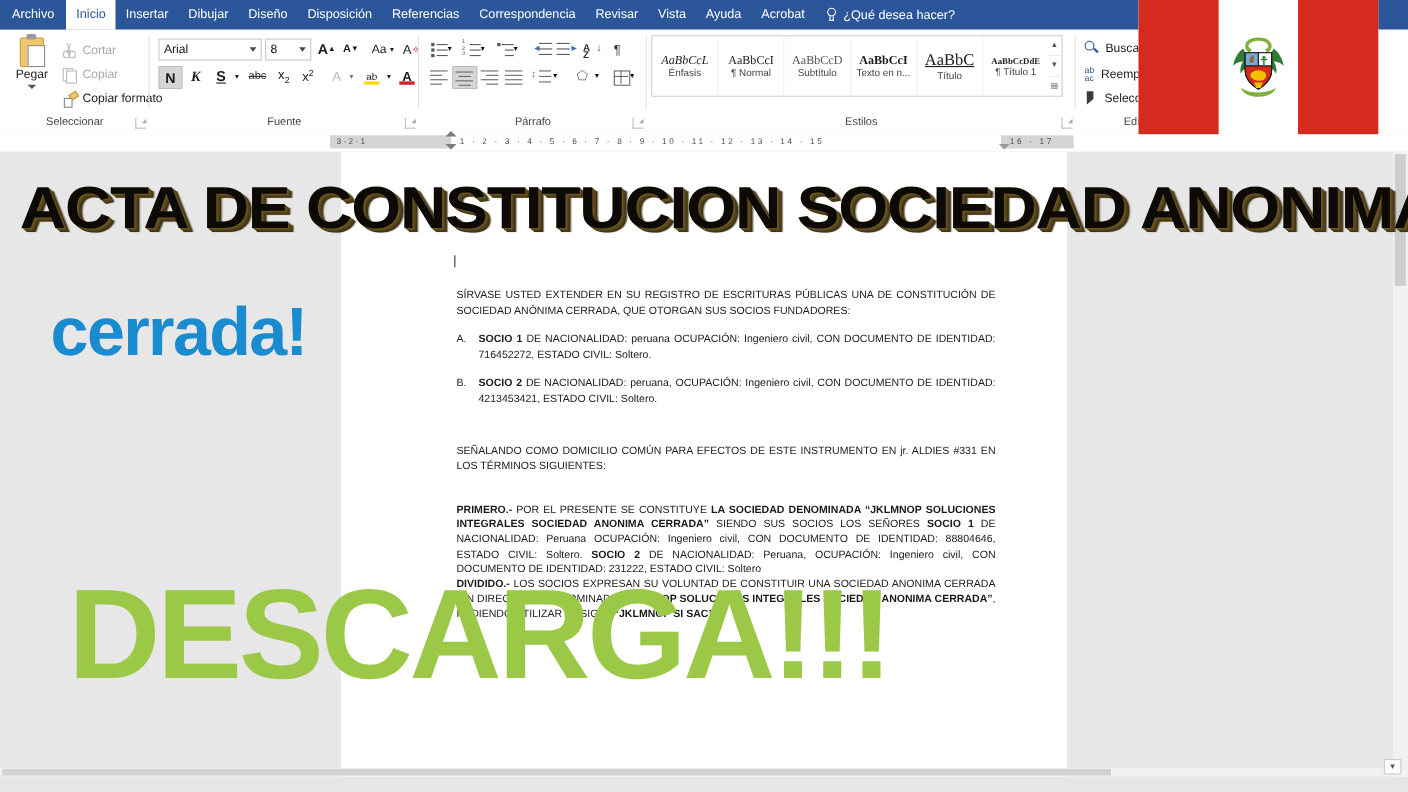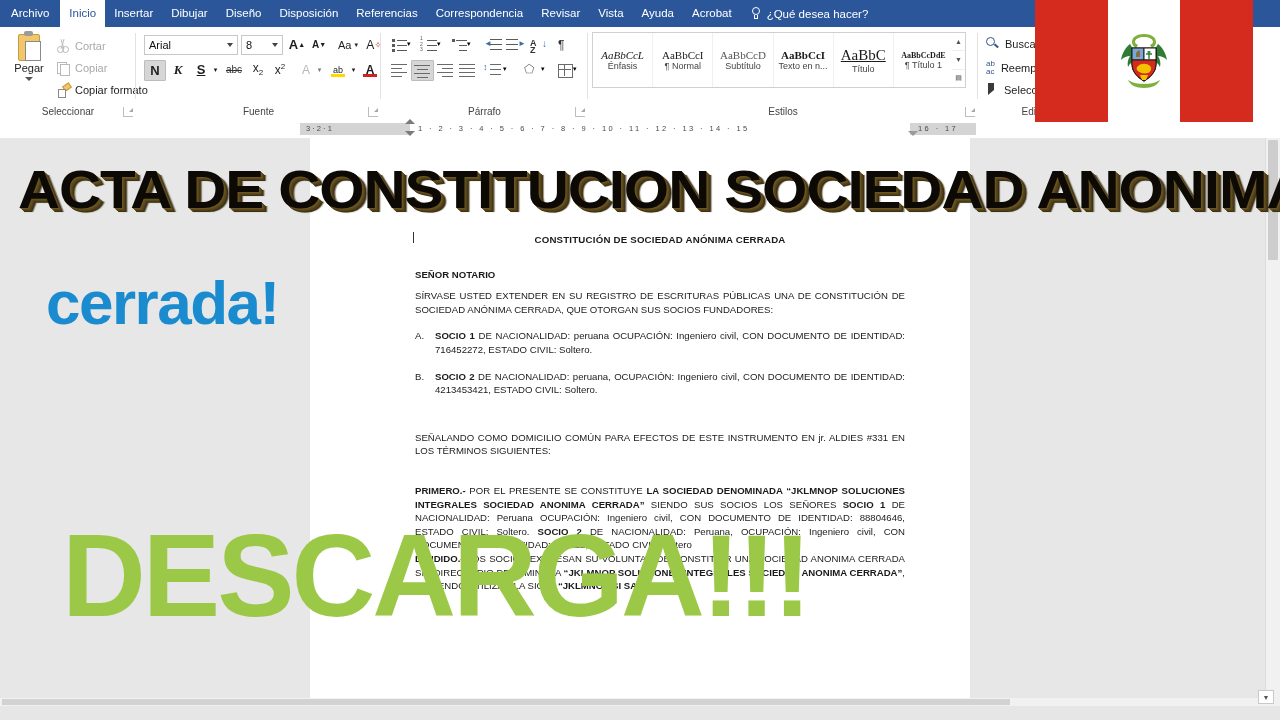--- a/index.html
+++ b/index.html
@@ -604,24 +604,22 @@
       <div class="indentmark" style="left:105px;top:-4px;border-bottom:5px solid #7b7b7b;"></div>
       <div class="indentmark" style="left:105px;top:8px;border-top:5px solid #7b7b7b;"></div>
       <div class="indentmark" style="left:608px;top:8px;border-top:5px solid #9a9a9a;"></div>
     </div>
   </div>
 
   <div class="docarea">
     <div class="page">
       <div class="caretline"></div>
       <div class="doc">
-        <p class="center">CONSTITUCIÓN DE SOCIEDAD ANÓNIMA CERRADA</p>
         <div class="sp"></div>
         <div class="sp-s"></div>
-        <p style="font-weight:bold;">SEÑOR NOTARIO</p>
         <div class="sp-s"></div>
         <p class="just">SÍRVASE USTED EXTENDER EN SU REGISTRO DE ESCRITURAS PÚBLICAS UNA DE CONSTITUCIÓN DE SOCIEDAD ANÓNIMA CERRADA, QUE OTORGAN SUS SOCIOS FUNDADORES:</p>
         <div class="sp"></div>
         <div class="listrow">
           <span class="mk">A.</span>
           <span class="bd"><b>SOCIO 1</b><span> DE NACIONALIDAD: peruana OCUPACIÓN: Ingeniero civil, CON DOCUMENTO DE IDENTIDAD: 716452272, ESTADO CIVIL: Soltero.</span></span>
         </div>
         <div class="sp"></div>
         <div class="listrow">
           <span class="mk">B.</span>

